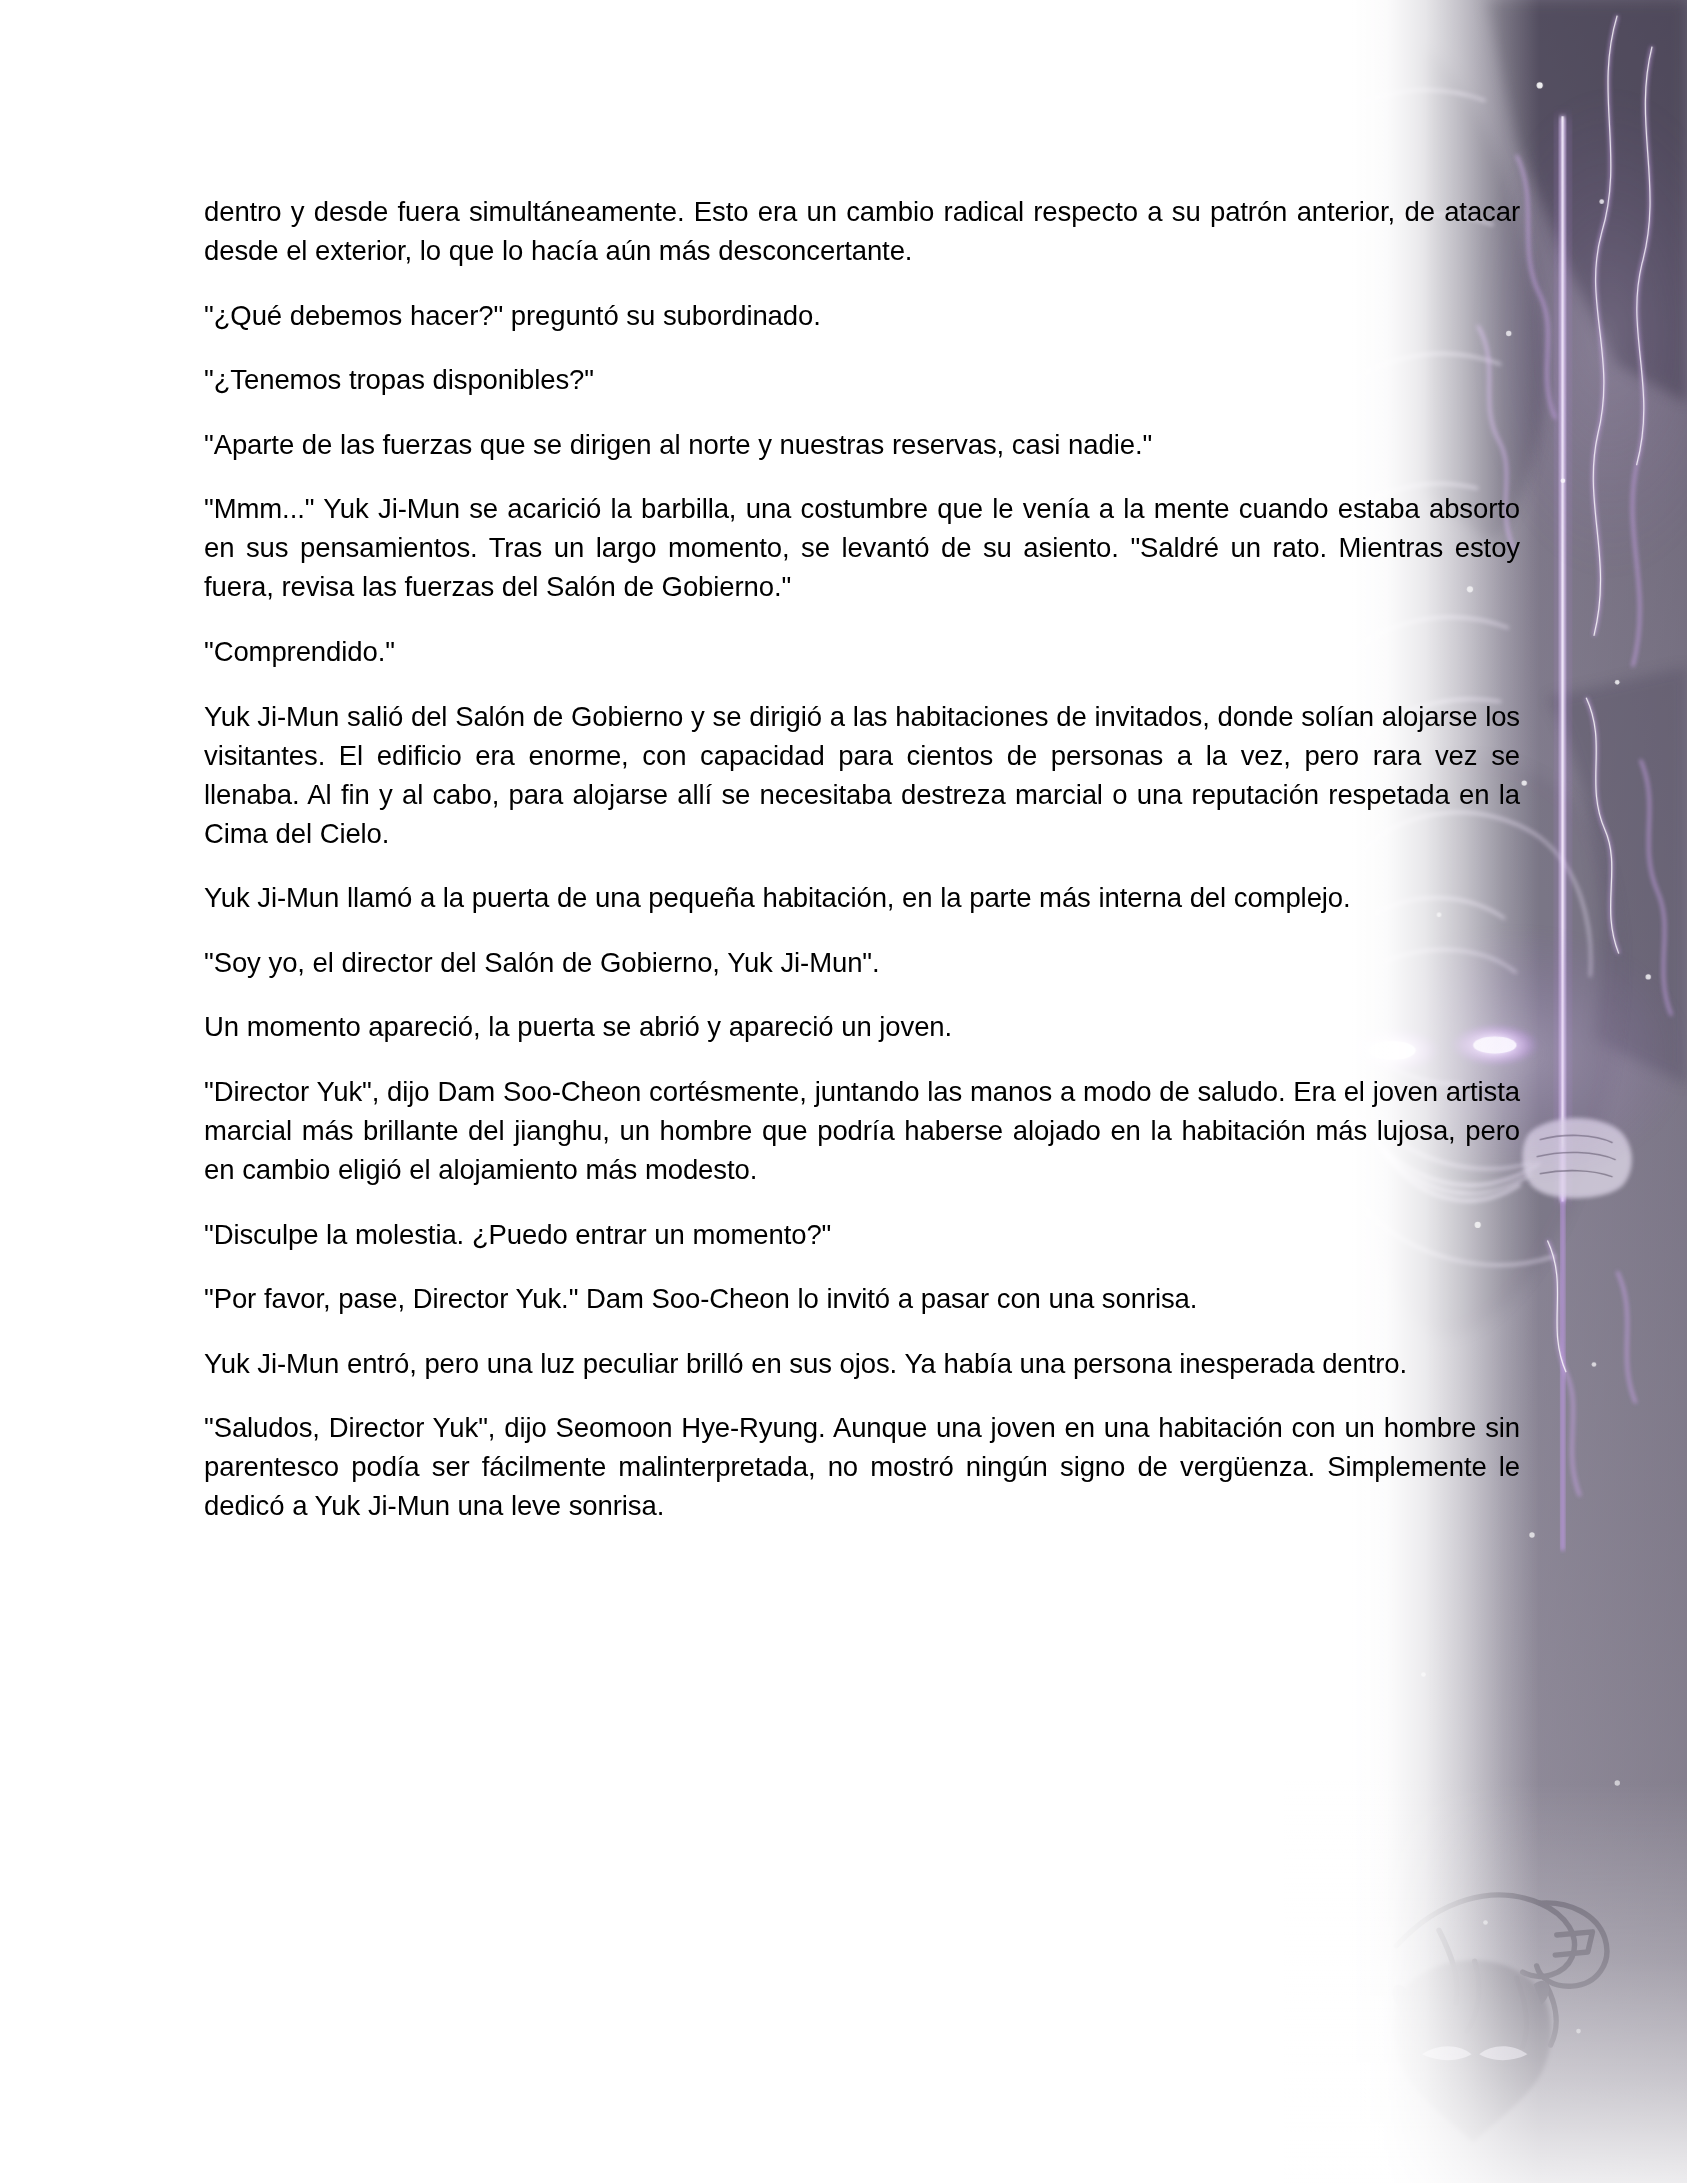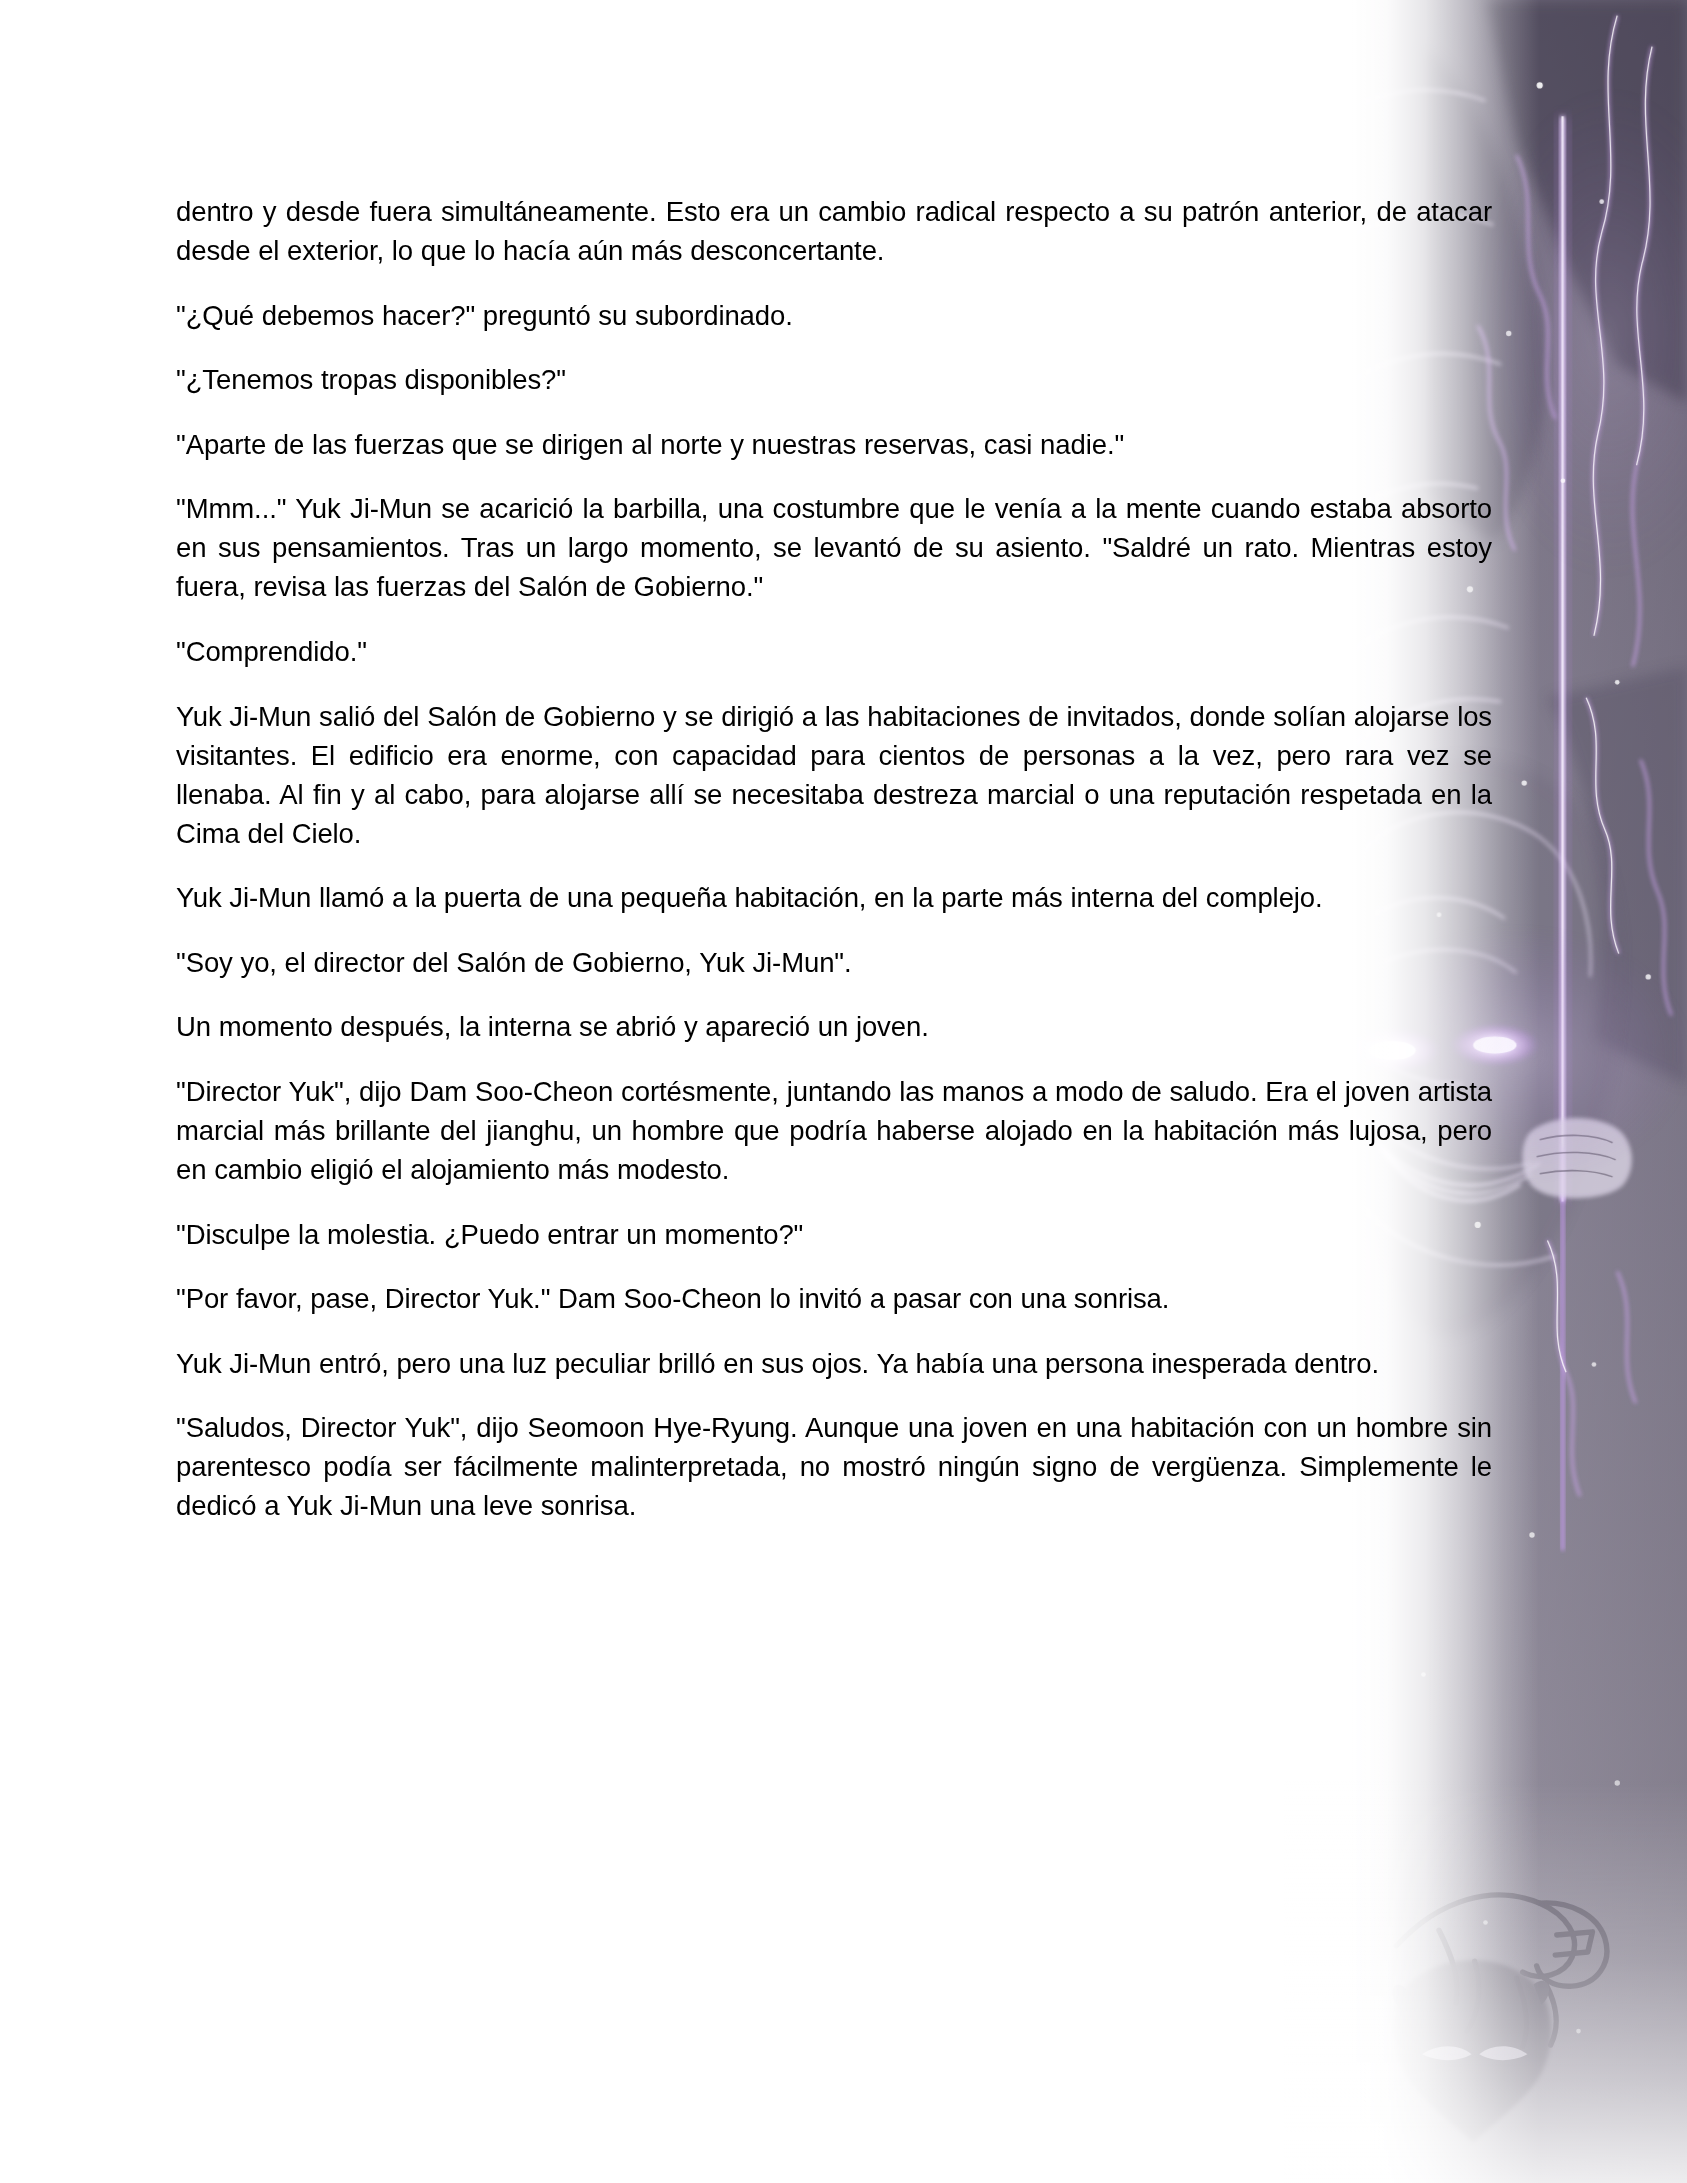--- a/index.html
+++ b/index.html
@@ -59,21 +59,21 @@
         rgba(255,255,255,0) 0%,
         rgba(255,255,255,0.25) 45%,
         rgba(255,255,255,0.55) 75%,
         rgba(255,255,255,0.85) 100%);
     pointer-events: none;
   }
 
   
   .text-column {
     position: absolute;
-    left: 176px;
+    left: 204px;
     top: 192px;
     width: 1316px;
   }
   .para {
     margin: 0 0 25.6px 0;
     font-size: 27.5px;
     line-height: 39px;
     color: #000000;
     text-align: justify;
     text-justify: inter-word;
@@ -259,21 +259,21 @@
   <div class="text-column">
     <p class="para">dentro y desde fuera simultáneamente. Esto era un cambio radical respecto a su patrón anterior, de atacar desde el exterior, lo que lo hacía aún más desconcertante.</p>
     <p class="para">"¿Qué debemos hacer?" preguntó su subordinado.</p>
     <p class="para">"¿Tenemos tropas disponibles?"</p>
     <p class="para">"Aparte de las fuerzas que se dirigen al norte y nuestras reservas, casi nadie."</p>
     <p class="para">"Mmm..." Yuk Ji-Mun se acarició la barbilla, una costumbre que le venía a la mente cuando estaba absorto en sus pensamientos. Tras un largo momento, se levantó de su asiento. "Saldré un rato. Mientras estoy fuera, revisa las fuerzas del Salón de Gobierno."</p>
     <p class="para">"Comprendido."</p>
     <p class="para">Yuk Ji-Mun salió del Salón de Gobierno y se dirigió a las habitaciones de invitados, donde solían alojarse los visitantes. El edificio era enorme, con capacidad para cientos de personas a la vez, pero rara vez se llenaba. Al fin y al cabo, para alojarse allí se necesitaba destreza marcial o una reputación respetada en la Cima del Cielo.</p>
     <p class="para">Yuk Ji-Mun llamó a la puerta de una pequeña habitación, en la parte más interna del complejo.</p>
     <p class="para">"Soy yo, el director del Salón de Gobierno, Yuk Ji-Mun".</p>
-    <p class="para">Un momento después, la interna se abrió y apareció un joven.</p>
+    <p class="para">Un momento apareció, la puerta se abrió y apareció un joven.</p>
     <p class="para">"Director Yuk", dijo Dam Soo-Cheon cortésmente, juntando las manos a modo de saludo. Era el joven artista marcial más brillante del jianghu, un hombre que podría haberse alojado en la habitación más lujosa, pero en cambio eligió el alojamiento más modesto.</p>
     <p class="para">"Disculpe la molestia. ¿Puedo entrar un momento?"</p>
     <p class="para">"Por favor, pase, Director Yuk." Dam Soo-Cheon lo invitó a pasar con una sonrisa.</p>
     <p class="para">Yuk Ji-Mun entró, pero una luz peculiar brilló en sus ojos. Ya había una persona inesperada dentro.</p>
     <p class="para">"Saludos, Director Yuk", dijo Seomoon Hye-Ryung. Aunque una joven en una habitación con un hombre sin parentesco podía ser fácilmente malinterpretada, no mostró ningún signo de vergüenza. Simplemente le dedicó a Yuk Ji-Mun una leve sonrisa.</p>
   </div>
 
 </div>
 
 

